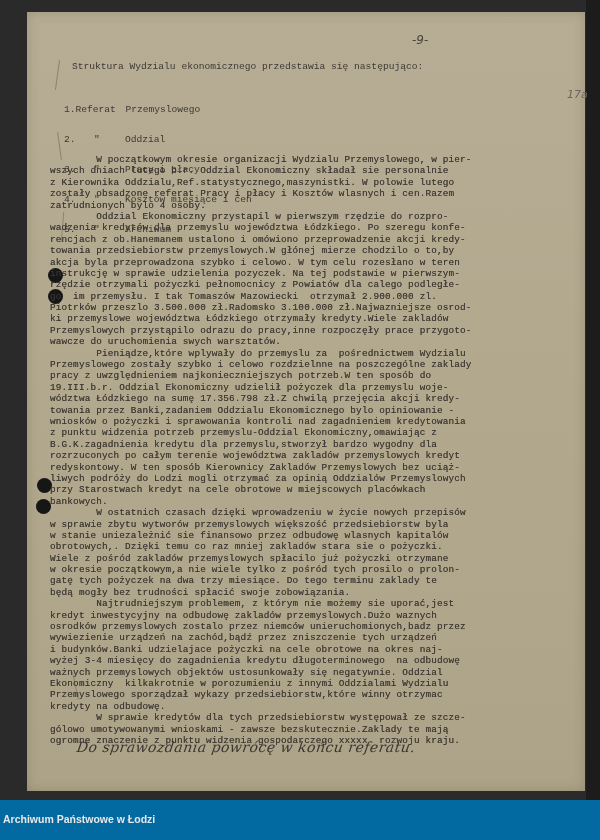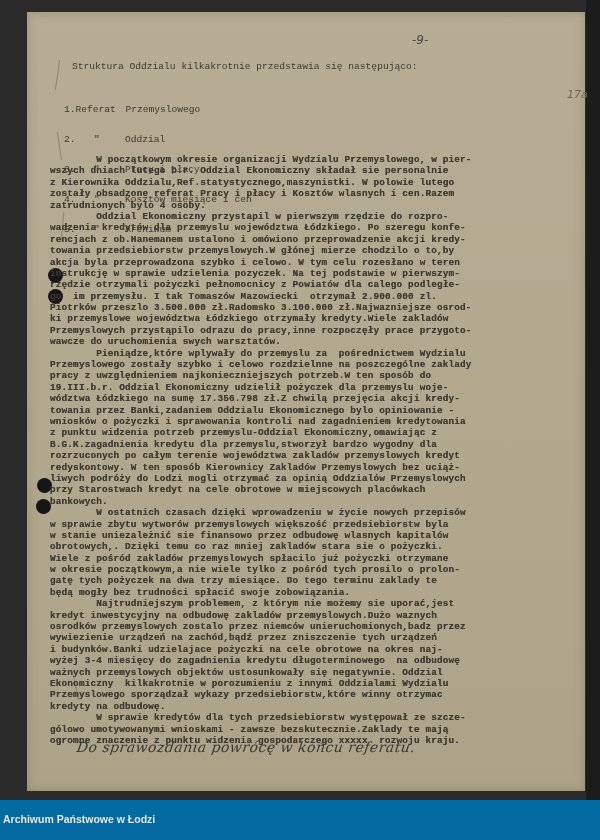--- a/index.html
+++ b/index.html
@@ -5,21 +5,21 @@
   html, body { margin:0; padding:0; }
   body { width:600px; height:840px; background:#000; position:relative; overflow:hidden; font-family:"Liberation Mono", monospace; }
   .scan { position:absolute; left:0; top:0; width:600px; height:800px; background:#2a2a2a; }
   .scan-edge-r { position:absolute; right:0; top:0; width:14px; height:800px; background:#1c1c1c; }
   .paper { position:absolute; left:27px; top:12px; width:558px; height:779px;
     background: linear-gradient(180deg,#b7ad95 0%,#b3a98f 40%,#b0a68c 75%,#ada388 100%);
     box-shadow: inset 0 0 12px rgba(80,70,50,0.25); }
   .hole { position:absolute; width:15px; height:15px; border-radius:50%; background:#161616; }
   .pagenum { position:absolute; top:21px; left:385px; font-family:"DejaVu Sans", sans-serif; font-size:12px; color:#4a4540; font-style:italic; }
   .archnum { position:absolute; top:32px; left:540px; font-family:"DejaVu Sans", sans-serif; font-size:11px; color:#6a655e; font-style:italic;margin-top:44px; }
-  .tw { position:absolute; left:46px; width:520px; color:#3d3832; font-size:9.4px; line-height:11.4px; white-space:pre; letter-spacing:0.15px; text-shadow:0 0 0.4px rgba(40,35,30,0.6);font-weight:bold; }
+  .tw { position:absolute; left:46px; width:520px; color:#3d3832; font-size:9.4px; line-height:11.4px; white-space:pre; letter-spacing:0.15px; text-shadow:0 0 0.4px rgba(40,35,30,0.6); }
   .tw div { height:11.4px; }
   .title-line { position:absolute; left:72px; top:61px; font-size:9.6px; color:#3d3832; white-space:pre; }
   .list { position:absolute; left:63px; top:85px; font-size:9.6px; line-height:10px; color:#3d3832; white-space:pre; }
   .list .row { display:flex; height:10px; }
   .list .num { width:30px; }
   .hand { position:absolute; left:75px; top:740px; font-family:"DejaVu Serif", serif; font-style:italic; font-size:14px; color:#3a3632; letter-spacing:0.5px; transform:skewX(-8deg); }
   .pencil { position:absolute; border-left:1px solid #8a8275; }
   .footer { position:absolute; left:0; top:800px; width:600px; height:52px; background:#0369a1; }
   .footer-text { position:absolute; left:3px; top:13px; font-family:"Liberation Sans", sans-serif; font-weight:bold; font-size:10.5px; color:#e8e8e8; }
 </style>
@@ -36,21 +36,21 @@
     <div class="pencil" style="left:30px;top:48px;height:30px;transform:rotate(8deg);"></div>
     <div class="pencil" style="left:32px;top:120px;height:28px;transform:rotate(-8deg);"></div>
     <div class="pencil" style="left:35px;top:200px;height:30px;transform:rotate(5deg);"></div>
     <div class="pencil" style="left:48px;top:660px;height:28px;transform:rotate(-12deg);"></div>
 
     <div class="hole" style="left:21px;top:256px;"></div>
     <div class="hole" style="left:21px;top:277px;"></div>
     <div class="hole" style="left:10px;top:466px;"></div>
     <div class="hole" style="left:9px;top:487px;"></div>
 
-    <div class="title-line" style="left:45px;top:49px;">Struktura Oddzialu kilkakrotnie przedstawia się następująco:</div>
+    <div class="title-line" style="left:45px;top:49px;">Struktura Wydzialu ekonomicznego przedstawia się następująco:</div>
 
     <div class="list" style="left:37px;top:73px;">
       <div class="row"><span class="num" style="width:auto;">1.</span><span style="width:50px;display:inline-block;font-family:Liberation Mono, monospace;">Referat</span><span>Przemyslowego</span></div>
       <div class="row"><span class="num" style="width:30px;">2.</span><span style="width:31px;display:inline-block;">"</span><span>Oddzial</span></div>
       <div class="row"><span class="num" style="width:30px;">3.</span><span style="width:31px;display:inline-block;">"</span><span>Pracy i płacy</span></div>
       <div class="row"><span class="num" style="width:30px;">4.</span><span style="width:31px;display:inline-block;">"</span><span>Kosztów miesiące i cen</span></div>
       <div class="row"><span class="num" style="width:30px;">5.</span><span style="width:31px;display:inline-block;">"</span><span>Archiwum</span></div>
     </div>
 
     <div class="tw" style="left:23px;top:142px;" id="body-text"><div>        W początkowym okresie organizacji Wydzialu Przemyslowego, w pier-</div><div>wszych dniach lutego b.r. Oddzial Ekonomiczny składał sie personalnie</div><div>z Kierownika Oddzialu,Ref.statystycznego,maszynistki. W polowie lutego</div><div>zostały obsadzone referat Pracy i płacy i Kosztów wlasnych i cen.Razem</div><div>zatrudnionych bylo 4 osoby.</div><div>        Oddzial Ekonomiczny przystapil w pierwszym rzędzie do rozpro-</div><div>wadzenia kredytów dla przemyslu województwa Łódzkiego. Po szeregu konfe-</div><div>rencjach z ob.Hanemanem ustalono i omówiono przeprowadzenie akcji kredy-</div><div>towania przedsiebiorstw przemyslowych.W głónej mierze chodzilo o to,by</div><div>akcja byla przeprowadzona szybko i celowo. W tym celu rozesłano w teren</div><div>instrukcję w sprawie udzielenia pozyczek. Na tej podstawie w pierwszym-</div><div>rzędzie otrzymali pożyczki pełnomocnicy z Powiatów dla calego podległe-</div><div>go  im przemysłu. I tak Tomaszów Mazowiecki  otrzymał 2.900.000 zl.</div><div>Piotrków przeszlo 3.500.000 zł.Radomsko 3.100.000 zł.Najwazniejsze osrod-</div><div>ki przemyslowe województwa Łódzkiego otrzymały kredyty.Wiele zakladów</div><div>Przemyslowych przystąpilo odrazu do pracy,inne rozpoczęły prace przygoto-</div><div>wawcze do uruchomienia swych warsztatów.</div><div>        Pieniądze,które wplywały do przemyslu za  pośrednictwem Wydzialu</div><div>Przemyslowego zostały szybko i celowo rozdzielnne na poszczególne zaklady</div><div>pracy z uwzględnieniem najkonieczniejszych potrzeb.W ten sposób do</div><div>19.III.b.r. Oddzial Ekonomiczny udzielił pożyczek dla przemyslu woje-</div><div>wództwa Łódzkiego na sumę 17.356.798 zł.Z chwilą przejęcia akcji kredy-</div><div>towania przez Banki,zadaniem Oddzialu Ekonomicznego bylo opiniowanie -</div><div>wniosków o pożyczki i sprawowania kontroli nad zagadnieniem kredytowania</div><div>z punktu widzenia potrzeb przemyslu-Oddzial Ekonomiczny,omawiając z</div><div>B.G.K.zagadnienia kredytu dla przemyslu,stworzył bardzo wygodny dla</div><div>rozrzuconych po całym terenie województwa zakladów przemyslowych kredyt</div><div>redyskontowy. W ten sposób Kierownicy Zakladów Przemyslowych bez uciąż-</div><div>liwych podróży do Lodzi mogli otrzymać za opinią Oddzialów Przemyslowych</div><div>przy Starostwach kredyt na cele obrotowe w miejscowych placówkach</div><div>bankowych.</div><div>        W ostatnich czasach dzięki wprowadzeniu w życie nowych przepisów</div><div>w sprawie zbytu wytworów przemyslowych większość przedsiebiorstw byla</div><div>w stanie uniezależnić sie finansowo przez odbudowę wlasnych kapitalów</div><div>obrotowych,. Dzięki temu co raz mniej zakladów stara sie o pożyczki.</div><div>Wiele z pośród zakladów przemyslowych spłacilo już pożyczki otrzymane</div><div>w okresie początkowym,a nie wiele tylko z pośród tych prosilo o prolon-</div><div>gatę tych pożyczek na dwa trzy miesiące. Do tego terminu zaklady te</div><div>będą mogły bez trudności spłacić swoje zobowiązania.</div><div>        Najtrudniejszym problemem, z którym nie możemy sie uporać,jest</div><div>kredyt inwestycyjny na odbudowę zakladów przemyslowych.Dużo waznych</div><div>osrodków przemyslowych zostalo przez niemców unieruchomionych,badz przez</div><div>wywiezienie urządzeń na zachód,bądź przez zniszczenie tych urządzeń</div><div>i budynków.Banki udzielajace pożyczki na cele obrotowe na okres naj-</div><div>wyżej 3-4 miesięcy do zagadnienia kredytu długoterminowego  na odbudowę</div><div>ważnych przemyslowych objektów ustosunkowały się negatywnie. Oddzial</div><div>Ekonomiczny  kilkakrotnie w porozumieniu z innymi Oddzialami Wydzialu</div><div>Przemyslowego sporządzał wykazy przedsiebiorstw,które winny otrzymac</div><div>kredyty na odbudowę.</div><div>        W sprawie kredytów dla tych przedsiebiorstw występował ze szcze-</div><div>gólowo umotywowanymi wnioskami - zawsze bezskutecznie.Zaklady te mają</div><div>ogromne znaczenie z punktu widzenia gospodarczego xxxxx  rozwoju kraju.</div></div>

